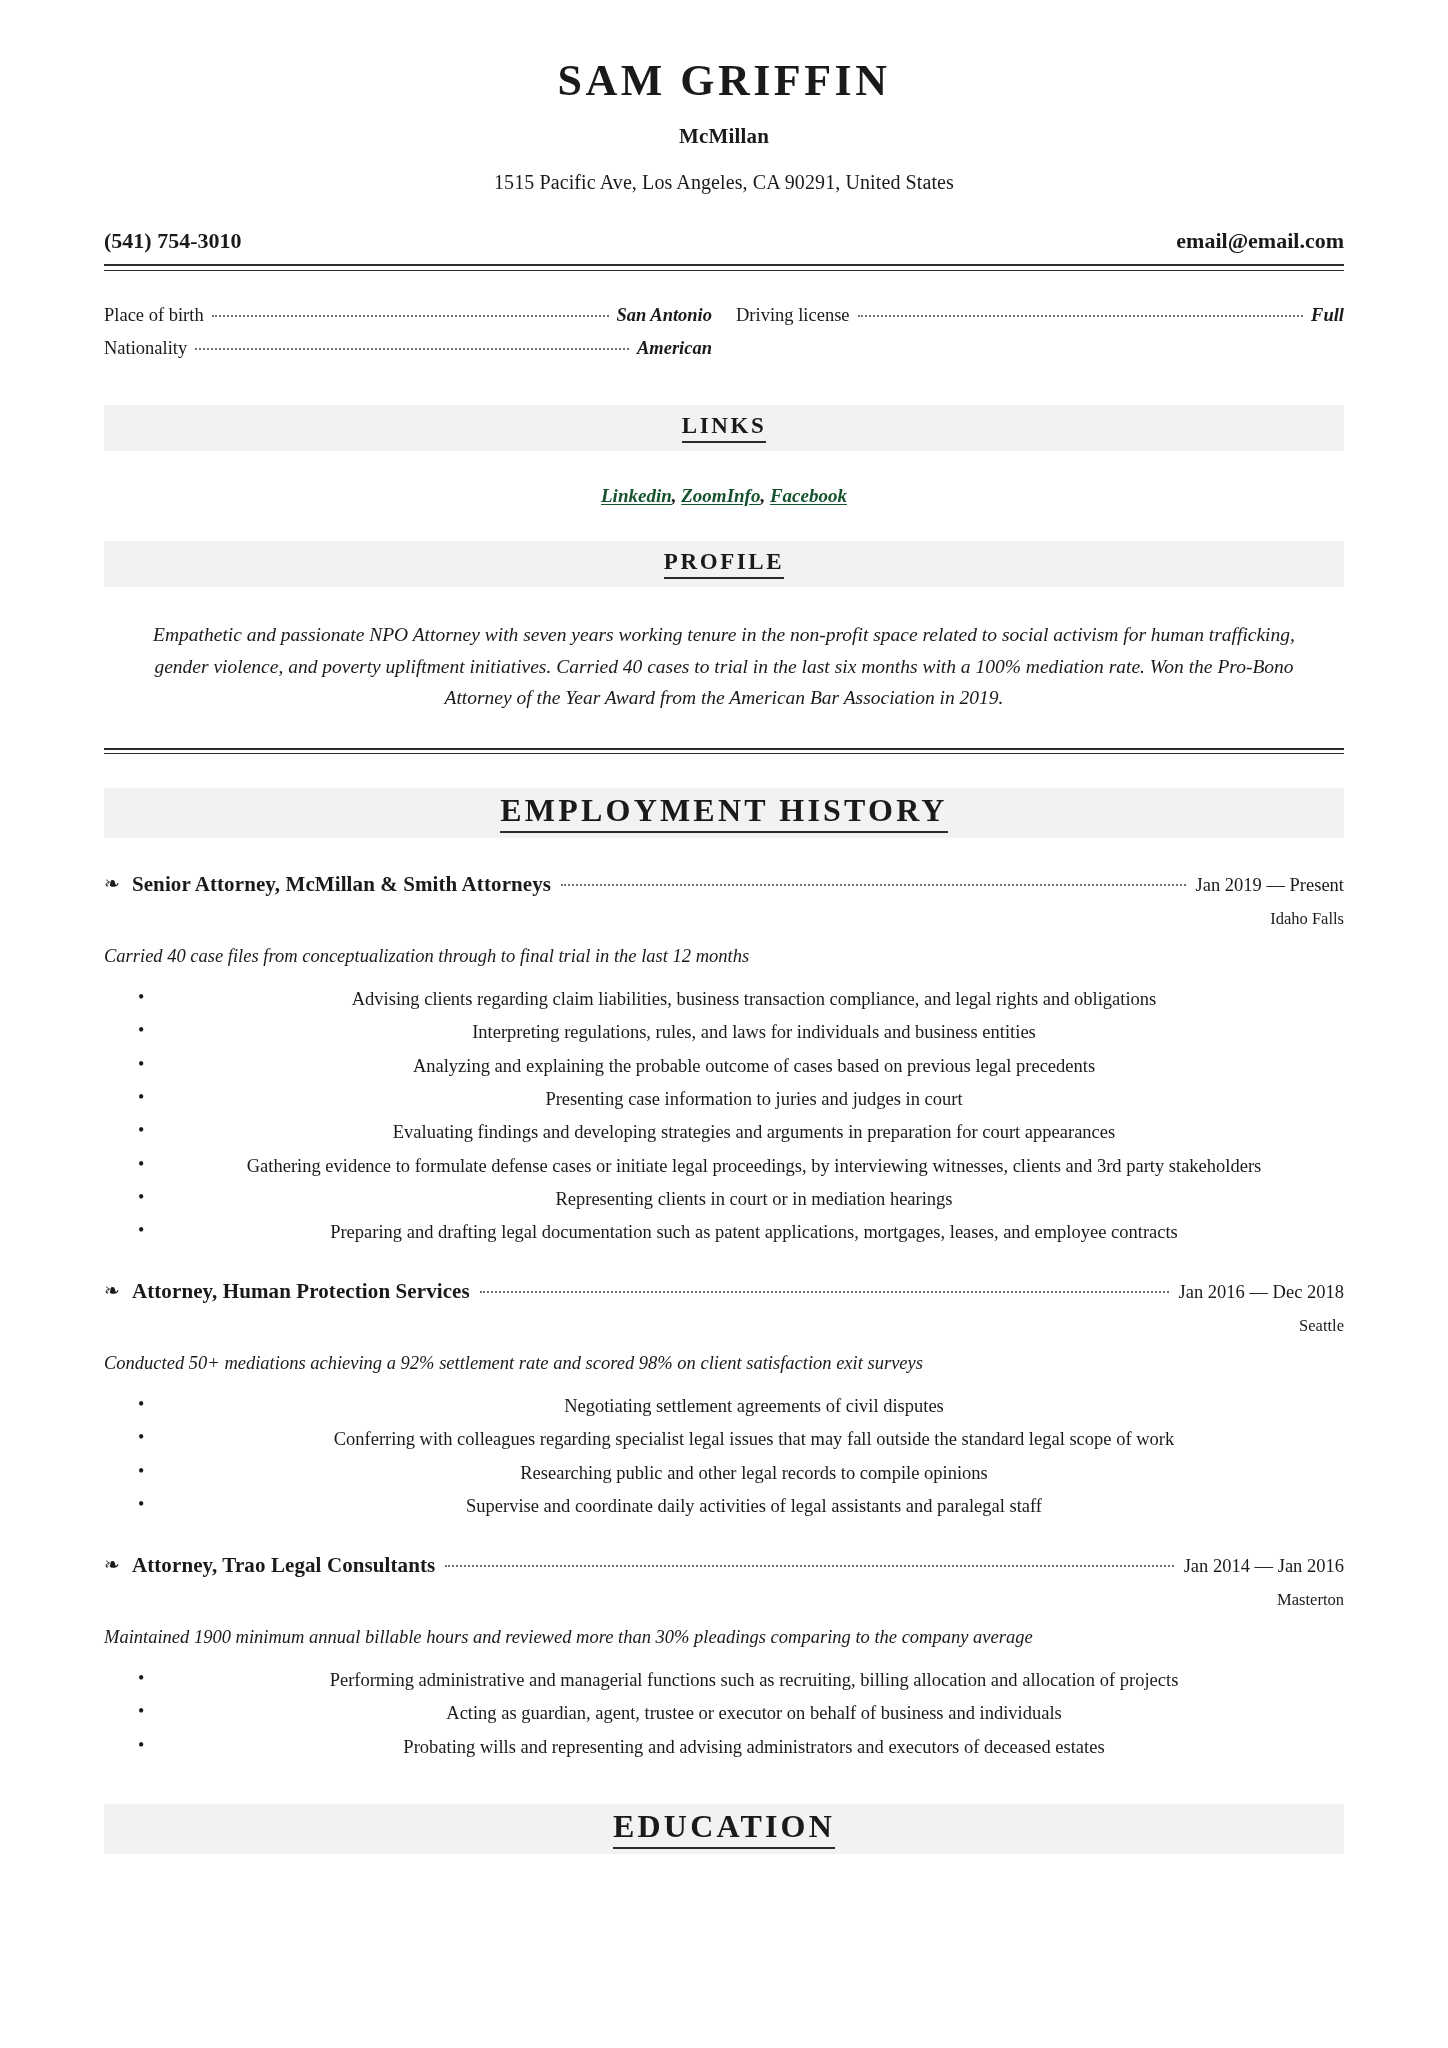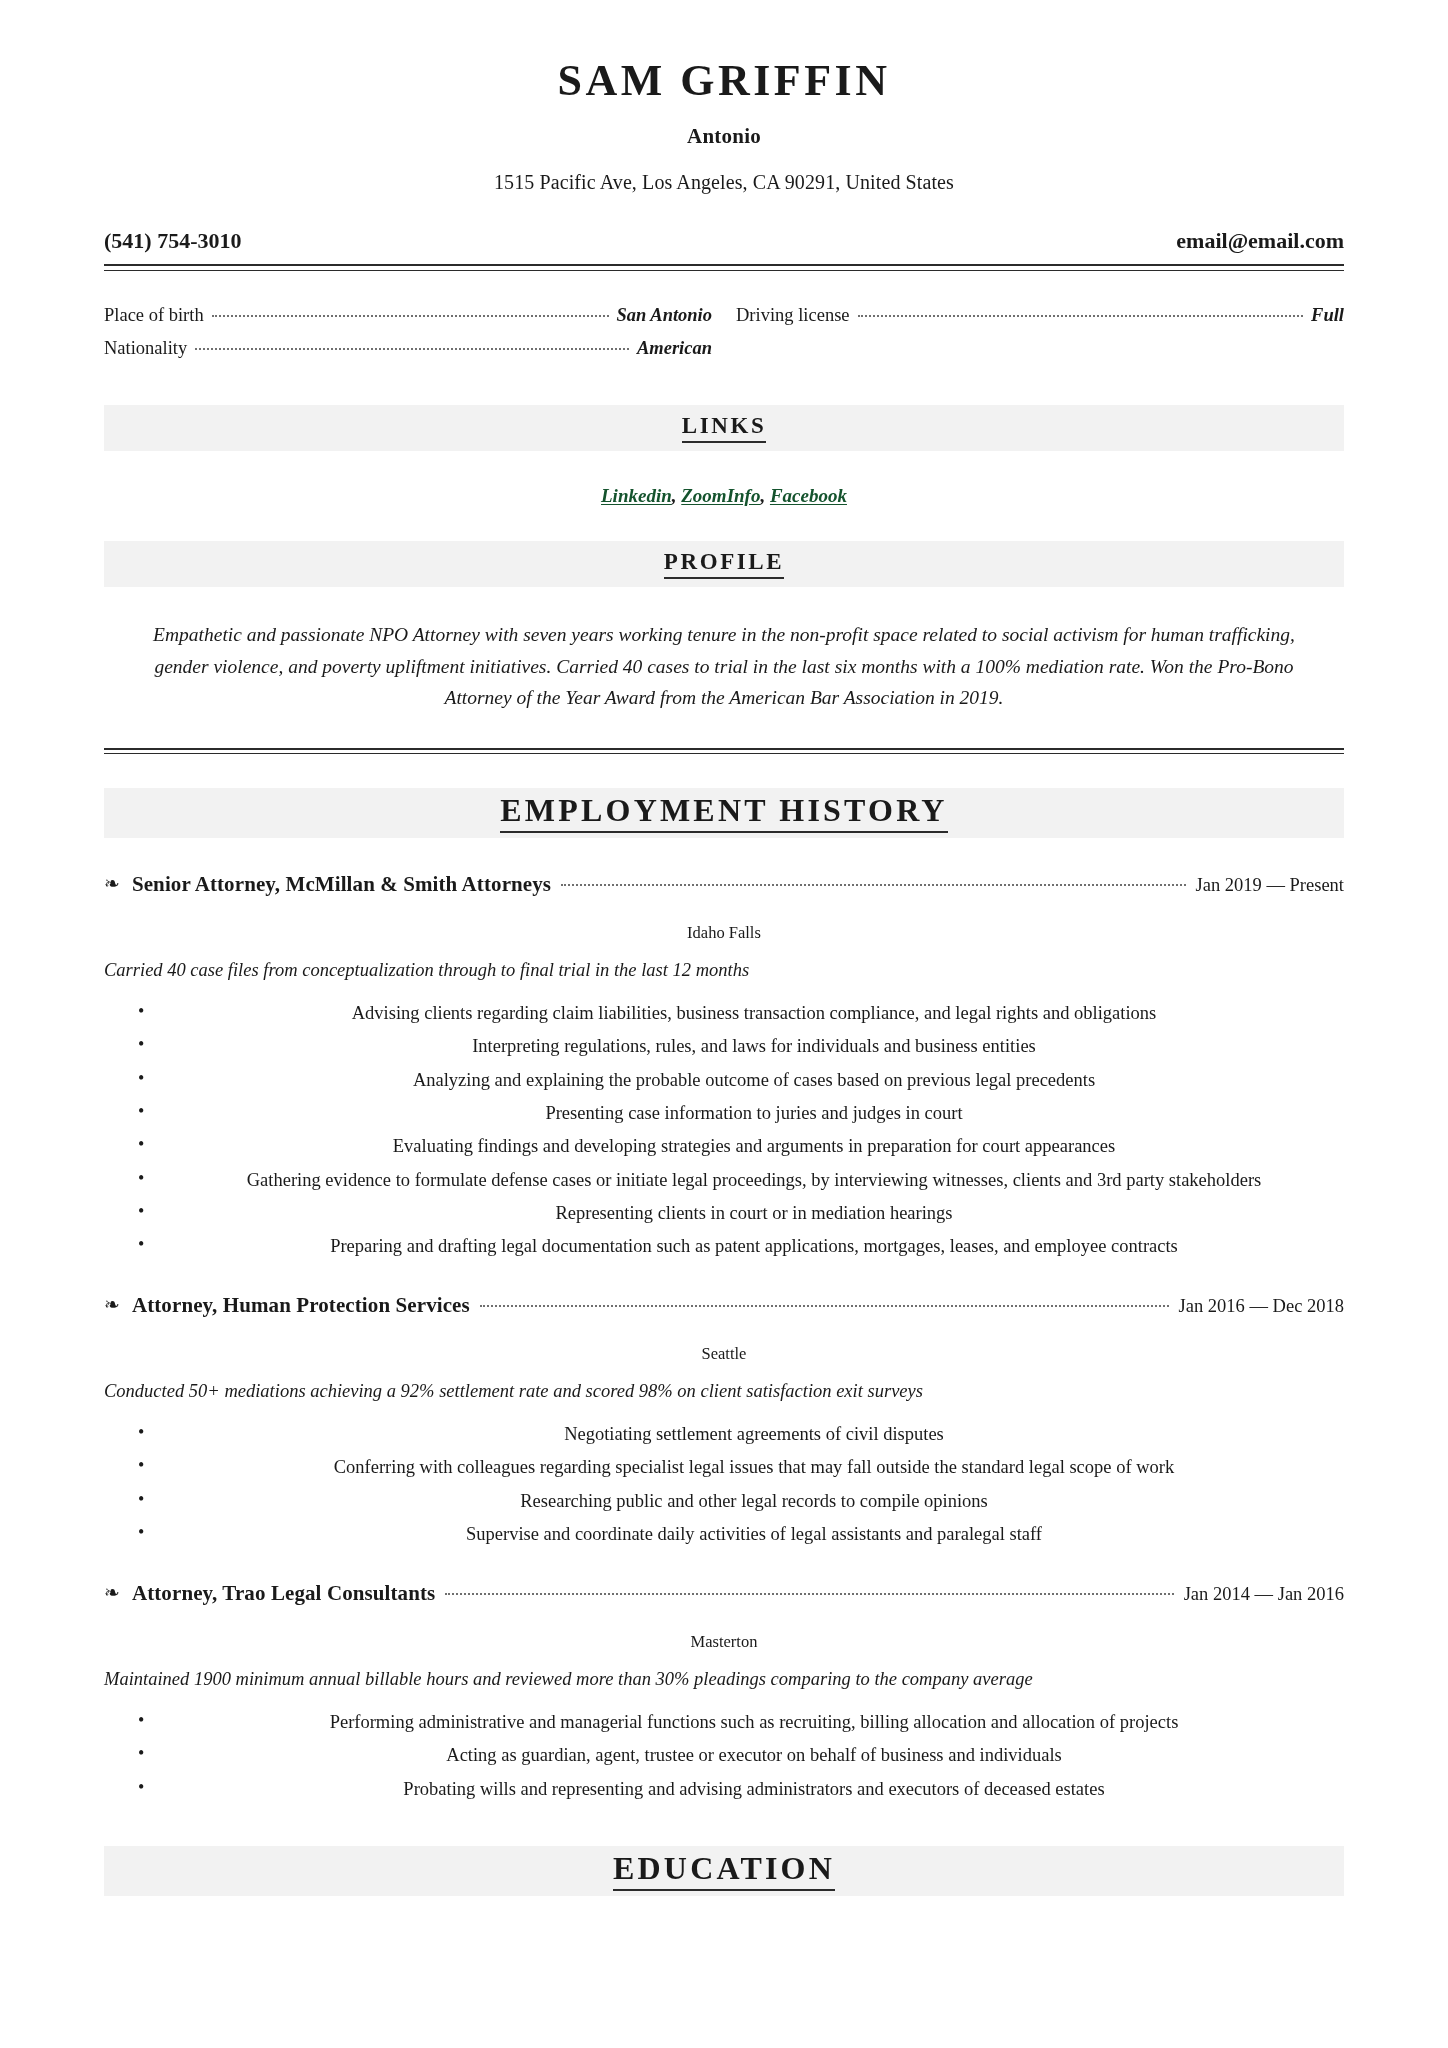--- a/index.html
+++ b/index.html
@@ -59,39 +59,39 @@
   .section-rule{margin-top:34px;border-top:2.6px solid #2b2b2b;border-bottom:1.3px solid #2b2b2b;height:3.4px;}
 
   
   .job{margin-top:34px;}
   .job:first-of-type{margin-top:32px;}
   .job-head{display:flex;align-items:baseline;}
   .clover{font-size:19px;margin-right:12px;line-height:1;position:relative;top:-1px;}
   .job-title{font-size:21px;font-weight:700;white-space:nowrap;letter-spacing:.1px;}
   .job-leader{flex:1;margin:0 10px;position:relative;top:-5px;border-bottom:2.5px dotted #6f6f6f;min-width:20px;}
   .job-date{font-size:18.5px;white-space:nowrap;}
-  .job-loc{text-align:center;font-size:16.5px;margin-top:26px;}
+  .job-loc{text-align:right;font-size:16.5px;margin-top:12px;}
   .job-desc{font-style:italic;font-size:18.5px;margin-top:14px;line-height:1.45;}
   .duties{list-style:none;margin:16px 0 0 0;padding:0 0 0 32px;}
   .duties li{
     position:relative;padding-left:28px;font-size:18.5px;line-height:1.42;margin-bottom:7px;text-align:center;
   }
   .duties li:before{
     content:"•";position:absolute;left:2px;top:-1px;font-size:18px;
   }
   .edu-band{margin-top:44px;}
 </style>
 </head>
 <body>
 
 <div class="page">
 
   <div>
     <div class="name">SAM GRIFFIN</div>
-    <div class="jobtitle">Antonio</div>
+    <div class="jobtitle">McMillan</div>
     <div class="address">1515 Pacific Ave, Los Angeles, CA 90291, United States</div>
 
     <div class="contact-row">
       <div>(541) 754-3010</div>
       <div>email@email.com</div>
     </div>
     <div class="dbl-rule"></div>
   </div>
 
   <div class="details">

